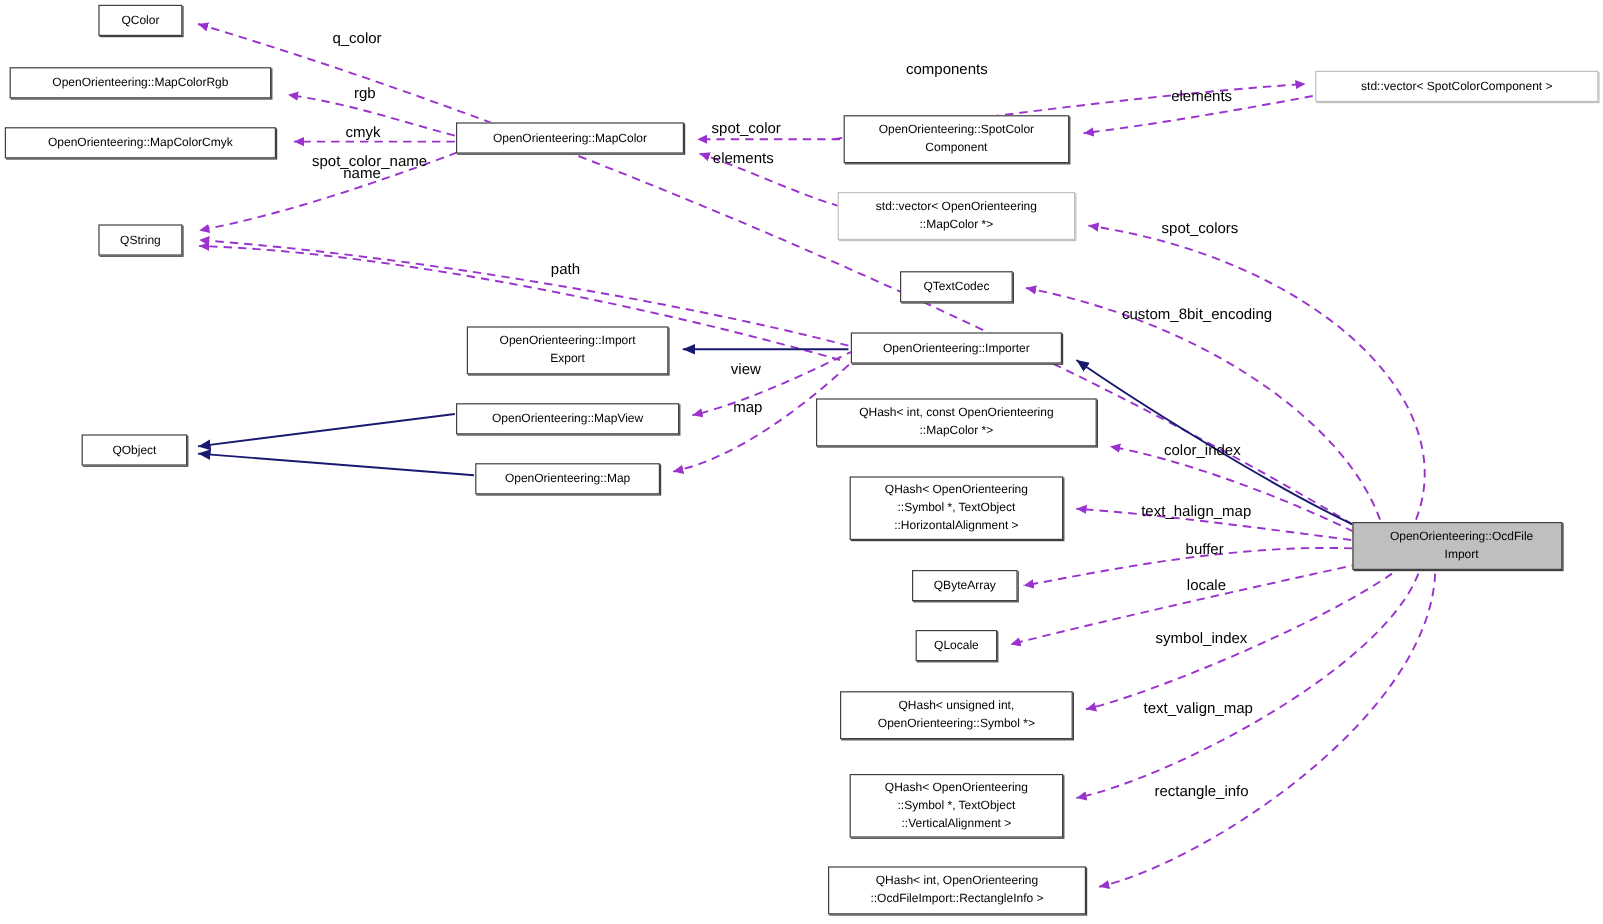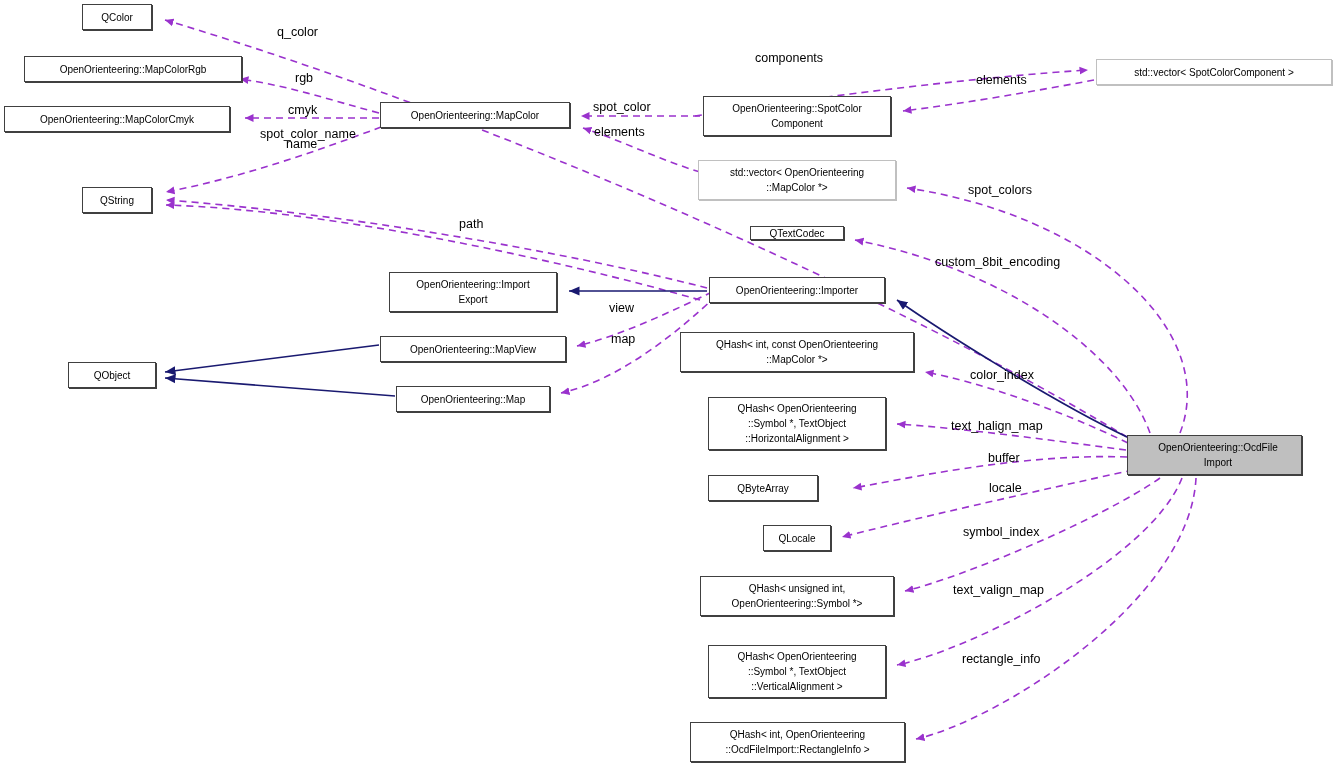--- a/index.html
+++ b/index.html
@@ -128,42 +128,42 @@
       <path d="M379,345 L165,372"></path>
 
       <path d="M395,396 L165,378"></path>
 
       <path d="M1127,437 C1050,400 940,330 897,300"></path>
     </g>
   </svg>
 
   <div id="nodes-layer">
       <div class="node" style="left: 82px; top: 4px; width: 70px; height: 26px;"><span>QColor</span></div>
-      <div class="node" style="left: 24px; top: 56px; width: 218px; height: 26px;"><span>OpenOrienteering::MapColorRgb</span></div>
+      <div class="node" style="left: 8px; top: 56px; width: 218px; height: 26px;"><span>OpenOrienteering::MapColorRgb</span></div>
       <div class="node" style="left: 4px; top: 106px; width: 226px; height: 26px;"><span>OpenOrienteering::MapColorCmyk</span></div>
       <div class="node" style="left: 82px; top: 187px; width: 70px; height: 26px;"><span>QString</span></div>
       <div class="node" style="left: 68px; top: 362px; width: 88px; height: 26px;"><span>QObject</span></div>
       <div class="node" style="left: 380px; top: 102px; width: 190px; height: 26px;"><span>OpenOrienteering::MapColor</span></div>
       <div class="node" style="left: 389px; top: 272px; width: 168px; height: 40px;"><span>OpenOrienteering::Import
 Export</span></div>
       <div class="node" style="left: 380px; top: 336px; width: 186px; height: 26px;"><span>OpenOrienteering::MapView</span></div>
       <div class="node" style="left: 396px; top: 386px; width: 154px; height: 26px;"><span>OpenOrienteering::Map</span></div>
       <div class="node" style="left: 703px; top: 96px; width: 188px; height: 40px;"><span>OpenOrienteering::SpotColor
 Component</span></div>
       <div class="node light" style="left: 1096px; top: 59px; width: 236px; height: 26px;"><span>std::vector&lt; SpotColorComponent &gt;</span></div>
       <div class="node light" style="left: 698px; top: 160px; width: 198px; height: 40px;"><span>std::vector&lt; OpenOrienteering
 ::MapColor *&gt;</span></div>
-      <div class="node" style="left: 750px; top: 226px; width: 94px; height: 14px;"><span>QTextCodec</span></div>
+      <div class="node" style="left: 750px; top: 226px; width: 94px; height: 26px;"><span>QTextCodec</span></div>
       <div class="node" style="left: 709px; top: 277px; width: 176px; height: 26px;"><span>OpenOrienteering::Importer</span></div>
       <div class="node" style="left: 680px; top: 332px; width: 234px; height: 40px;"><span>QHash&lt; int, const OpenOrienteering
 ::MapColor *&gt;</span></div>
       <div class="node" style="left: 708px; top: 397px; width: 178px; height: 53px;"><span>QHash&lt; OpenOrienteering
 ::Symbol *, TextObject
 ::HorizontalAlignment &gt;</span></div>
-      <div class="node" style="left: 708px; top: 475px; width: 110px; height: 26px;"><span>QByteArray</span></div>
+      <div class="node" style="left: 760px; top: 475px; width: 88px; height: 26px;"><span>QByteArray</span></div>
       <div class="node" style="left: 763px; top: 525px; width: 68px; height: 26px;"><span>QLocale</span></div>
       <div class="node" style="left: 700px; top: 576px; width: 194px; height: 40px;"><span>QHash&lt; unsigned int,
 OpenOrienteering::Symbol *&gt;</span></div>
       <div class="node" style="left: 708px; top: 645px; width: 178px; height: 53px;"><span>QHash&lt; OpenOrienteering
 ::Symbol *, TextObject
 ::VerticalAlignment &gt;</span></div>
       <div class="node" style="left: 690px; top: 722px; width: 215px; height: 40px;"><span>QHash&lt; int, OpenOrienteering
 ::OcdFileImport::RectangleInfo &gt;</span></div>
       <div class="node current" style="left: 1127px; top: 435px; width: 175px; height: 40px; padding-left: 12px;"><span>OpenOrienteering::OcdFile
 Import</span></div>

